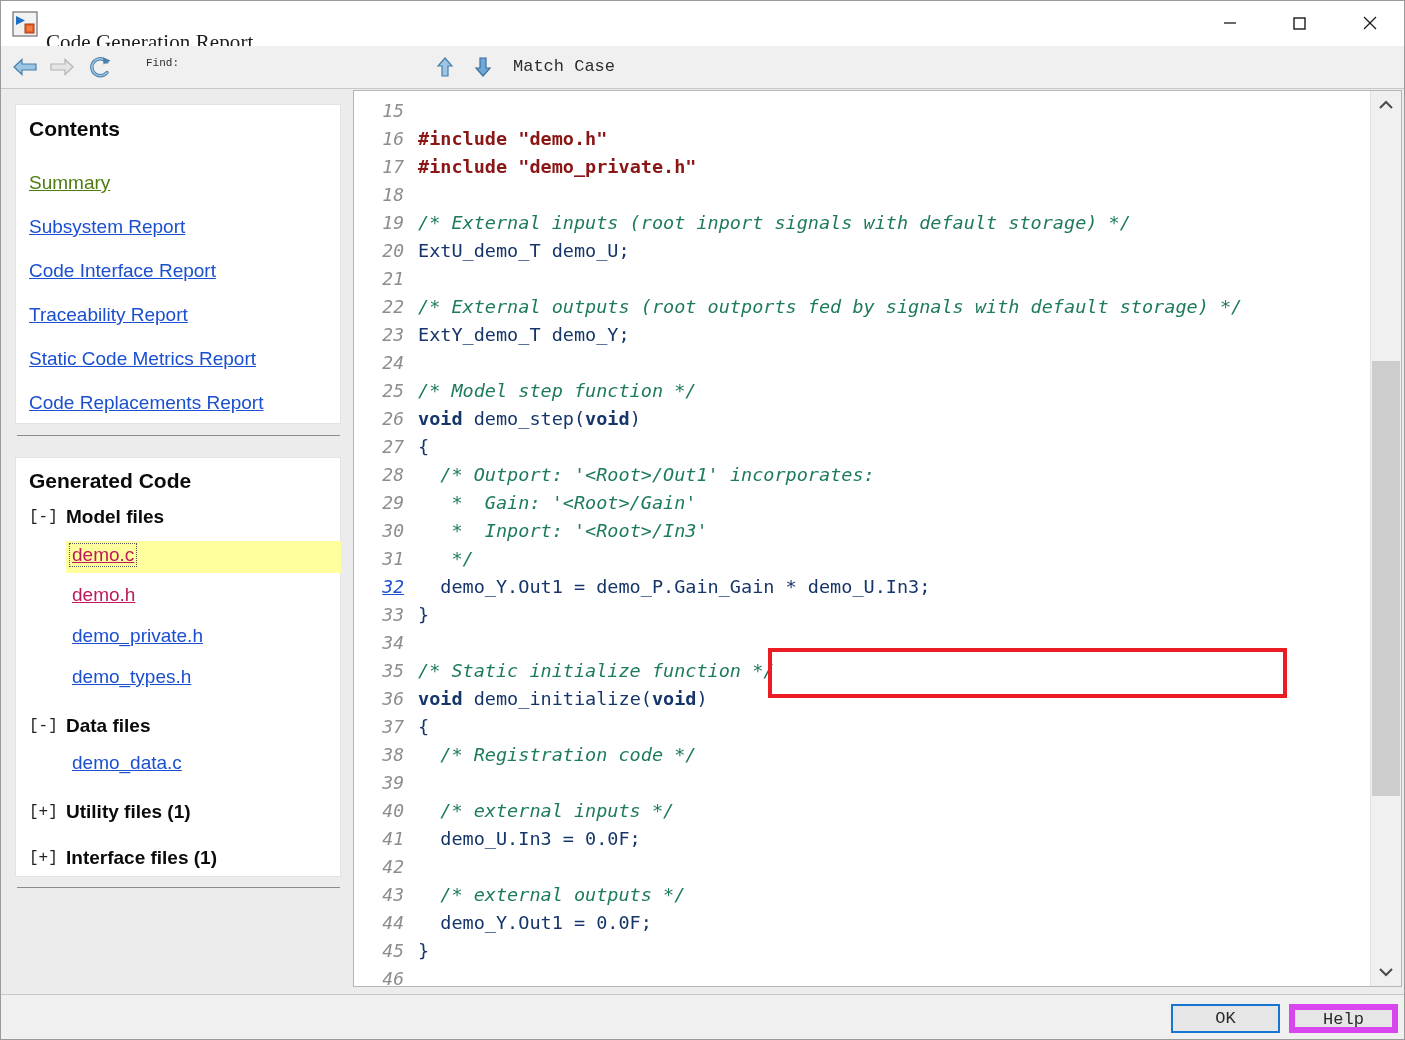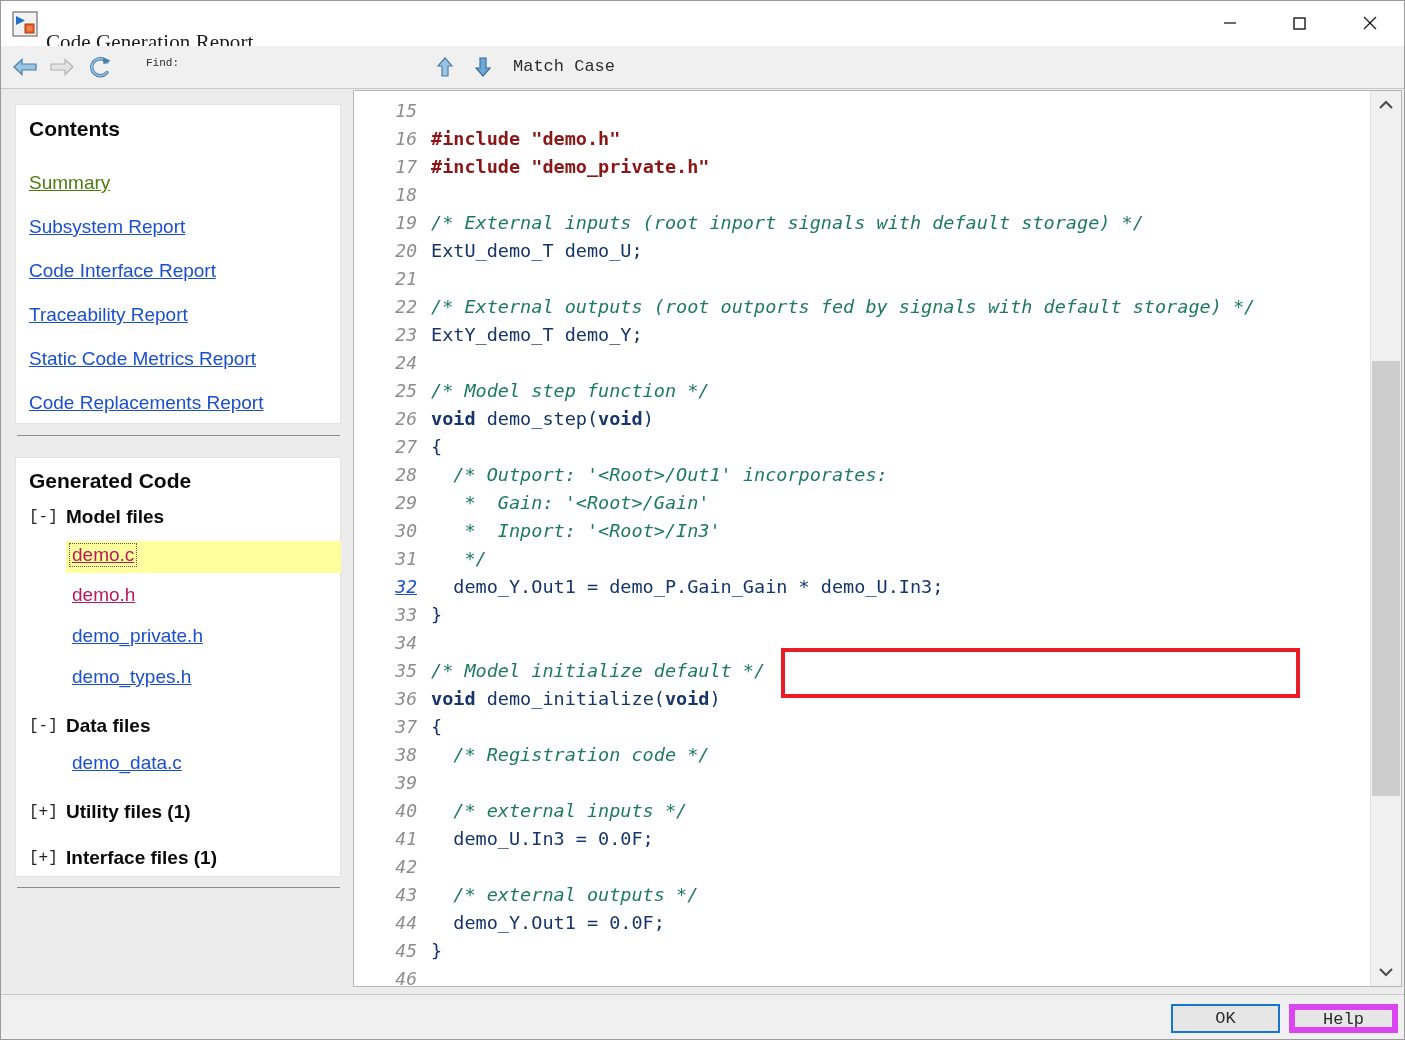--- a/index.html
+++ b/index.html
@@ -179,21 +179,21 @@
   
   #codepane {
     position: absolute; left: 352px; top: 1px;
     width: 1049px; height: 897px;
     box-sizing: border-box;
     border: 1px solid #b6b6b6;
     background: #ffffff;
     overflow: hidden;
   }
   #code-scrollarea {
-    position: absolute; left: 15px; top: 0;
+    position: absolute; left: 2px; top: 0;
     width: 1017px; height: 895px;
     overflow: hidden;
     background: #ffffff;
   }
   #code-lines {
     position: absolute; left: 0; top: 6px;
     font-family: "DejaVu Sans Mono", "Liberation Mono", monospace;
     font-size: 18.5px;
     line-height: 28px;
   }
@@ -409,21 +409,21 @@
             <div class="cl"><span class="lnum">25</span><span class="ctext"><span class="cmt">/* Model step function */</span></span></div>
             <div class="cl"><span class="lnum">26</span><span class="ctext"><span class="kw">void</span><span> demo_step(</span><span class="kw">void</span><span>)</span></span></div>
             <div class="cl"><span class="lnum">27</span><span class="ctext"><span>{</span></span></div>
             <div class="cl"><span class="lnum">28</span><span class="ctext"><span class="cmt">  /* Outport: '</span><span class="cmt lnk2">&lt;Root&gt;/Out1</span><span class="cmt">' incorporates:</span></span></div>
             <div class="cl"><span class="lnum">29</span><span class="ctext"><span class="cmt">   *  Gain: '</span><span class="cmt lnk2">&lt;Root&gt;/Gain</span><span class="cmt">'</span></span></div>
             <div class="cl"><span class="lnum">30</span><span class="ctext"><span class="cmt">   *  Inport: '</span><span class="cmt lnk2">&lt;Root&gt;/In3</span><span class="cmt">'</span></span></div>
             <div class="cl"><span class="lnum">31</span><span class="ctext"><span class="cmt">   */</span></span></div>
             <div class="cl"><span class="lnum lnk">32</span><span class="ctext"><span>  demo_Y.Out1 = demo_P.Gain_Gain * demo_U.In3;</span></span></div>
             <div class="cl"><span class="lnum">33</span><span class="ctext"><span>}</span></span></div>
             <div class="cl"><span class="lnum">34</span><span class="ctext"></span></div>
-            <div class="cl"><span class="lnum">35</span><span class="ctext"><span class="cmt">/* Model initialize default */</span></span></div>
+            <div class="cl"><span class="lnum">35</span><span class="ctext"><span class="cmt">/* Static initialize function */</span></span></div>
             <div class="cl"><span class="lnum">36</span><span class="ctext"><span class="kw">void</span><span> demo_initialize(</span><span class="kw">void</span><span>)</span></span></div>
             <div class="cl"><span class="lnum">37</span><span class="ctext"><span>{</span></span></div>
             <div class="cl"><span class="lnum">38</span><span class="ctext"><span class="cmt">  /* Registration code */</span></span></div>
             <div class="cl"><span class="lnum">39</span><span class="ctext"></span></div>
             <div class="cl"><span class="lnum">40</span><span class="ctext"><span class="cmt">  /* external inputs */</span></span></div>
             <div class="cl"><span class="lnum">41</span><span class="ctext"><span>  demo_U.In3 = 0.0F;</span></span></div>
             <div class="cl"><span class="lnum">42</span><span class="ctext"></span></div>
             <div class="cl"><span class="lnum">43</span><span class="ctext"><span class="cmt">  /* external outputs */</span></span></div>
             <div class="cl"><span class="lnum">44</span><span class="ctext"><span>  demo_Y.Out1 = 0.0F;</span></span></div>
             <div class="cl"><span class="lnum">45</span><span class="ctext"><span>}</span></span></div>

